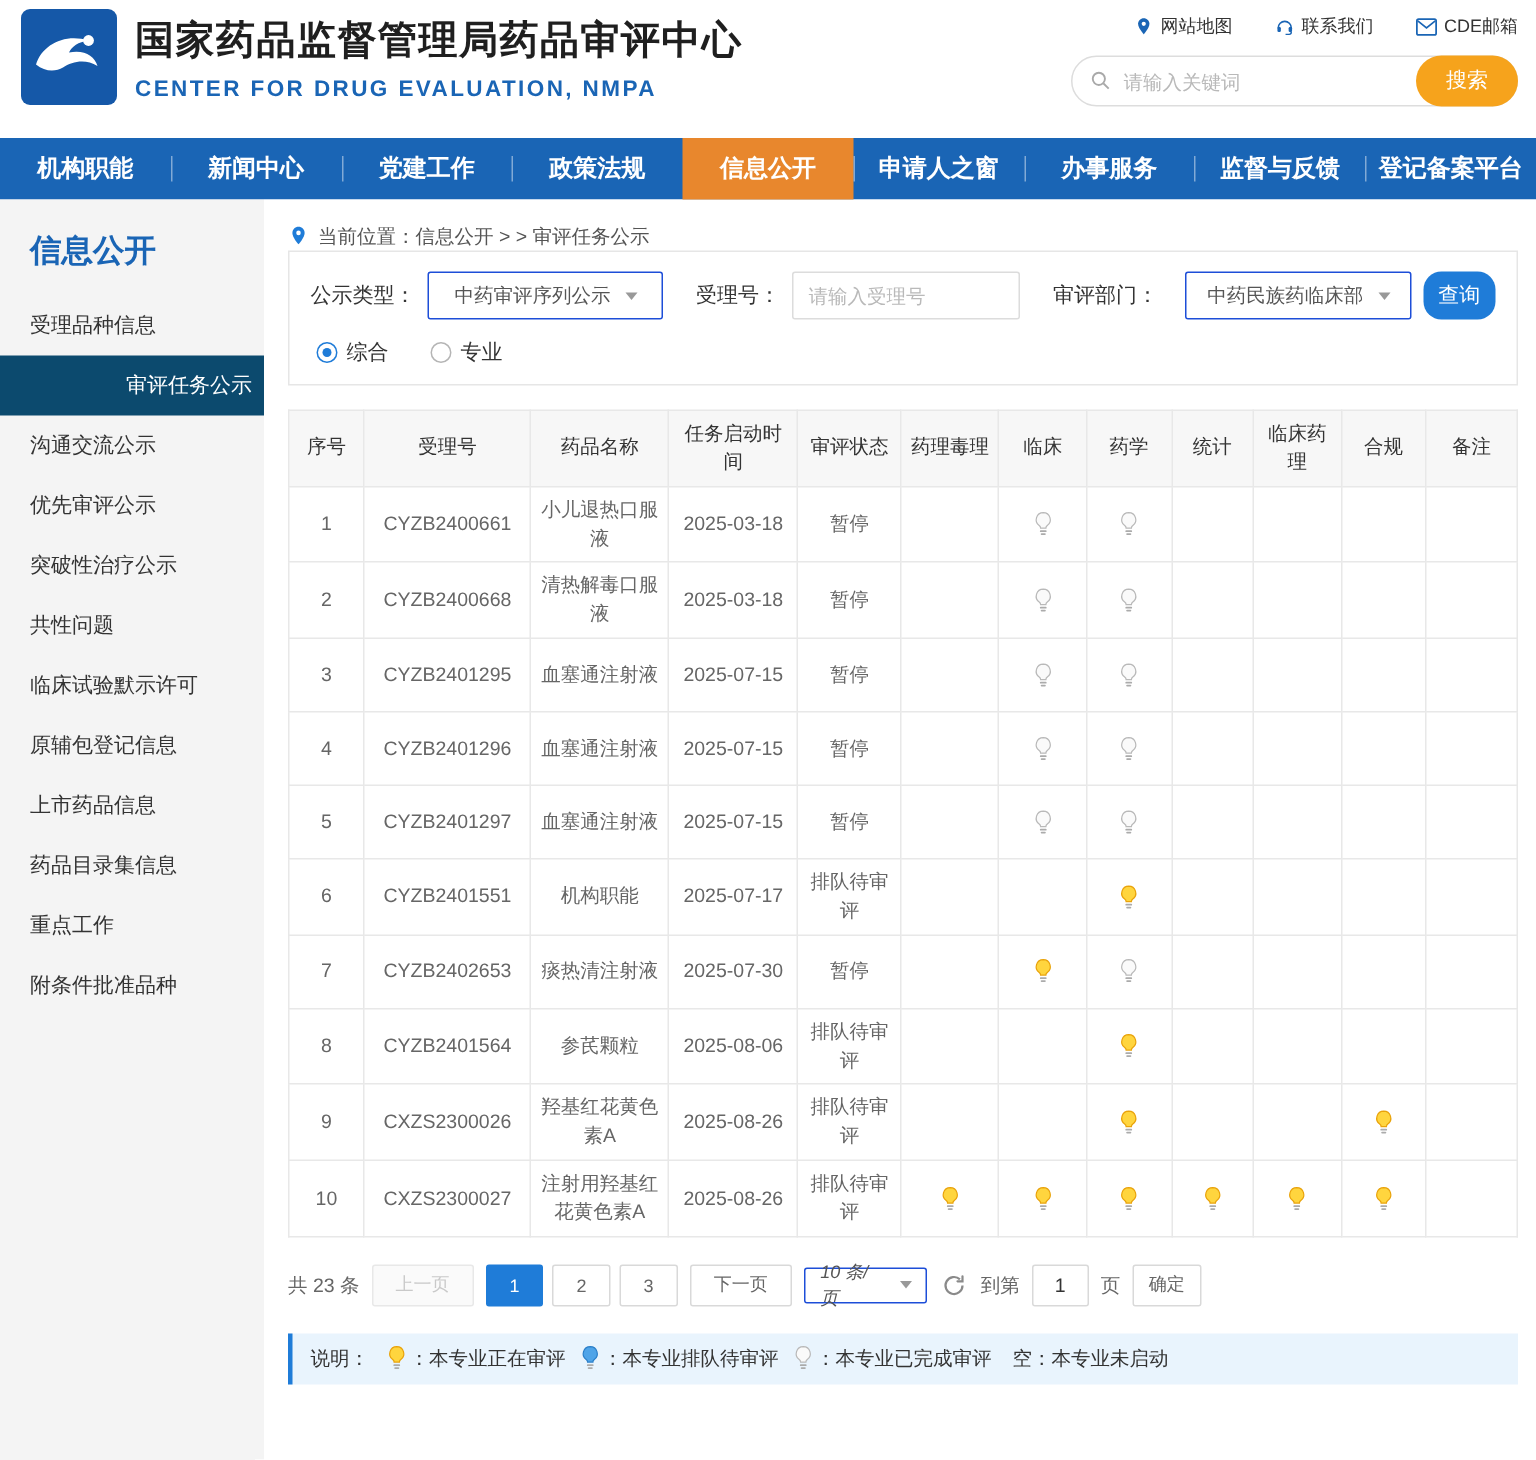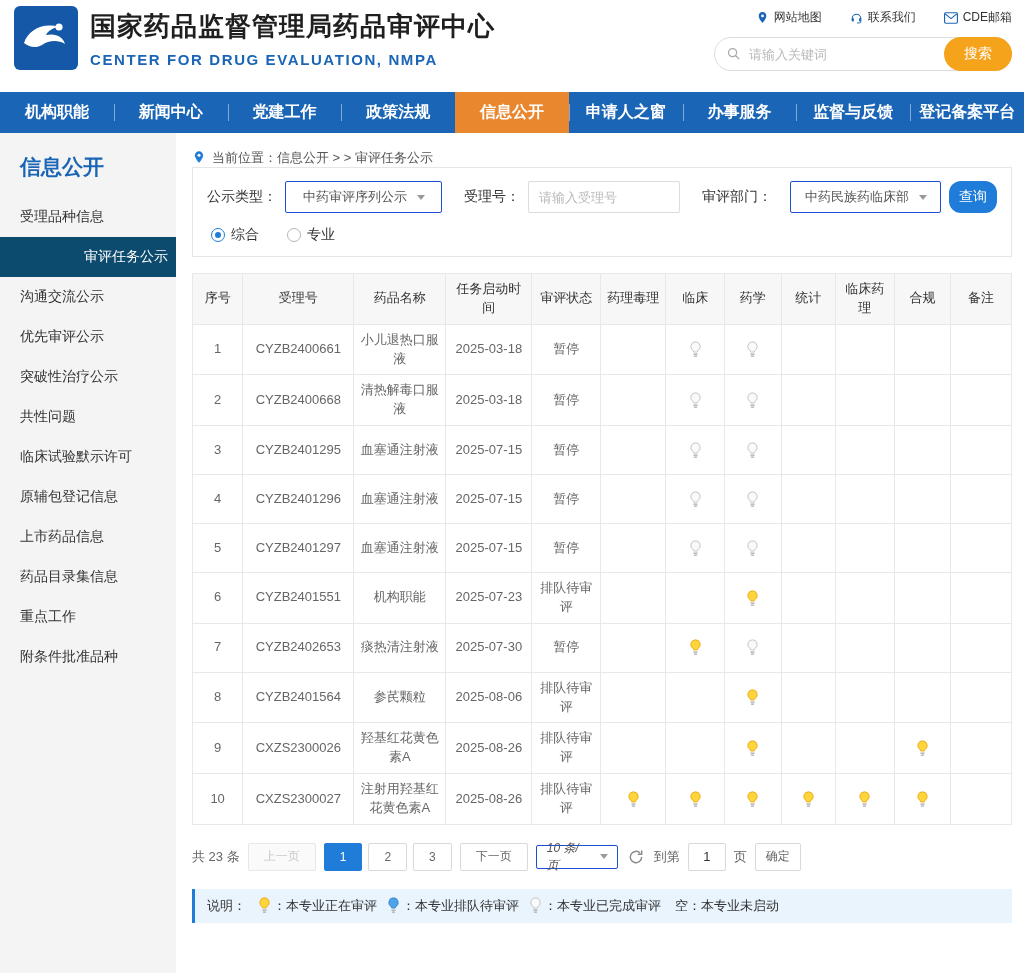--- a/index.html
+++ b/index.html
@@ -363,21 +363,21 @@
                   </svg></span></td>
               <td></td>
               <td></td>
               <td></td>
               <td></td>
             </tr>
             <tr>
               <td>6</td>
               <td>CYZB2401551</td>
               <td>机构职能</td>
-              <td>2025-07-23</td>
+              <td>2025-07-17</td>
               <td>排队待审评</td>
               <td></td>
               <td></td>
               <td><span><svg class="bulb" viewBox="0 0 20 27" width="13" height="17" aria-hidden="true">
                     <path d="M10 1.3a7.5 7.5 0 0 0-4.3 13.6c.9.66 1.5 1.6 1.5 2.6h5.6c0-1 .6-1.94 1.5-2.6A7.5 7.5 0 0 0 10 1.3z" fill="#ffd53e" stroke="#e9a30b" stroke-width="1.3"></path>
                     <rect x="6.4" y="19.8" width="7.2" height="2" rx="1" fill="#ababab"></rect>
                     <rect x="7.3" y="23" width="5.4" height="1.9" rx="0.95" fill="#ababab"></rect>
                   </svg></span></td>
               <td></td>
               <td></td>

